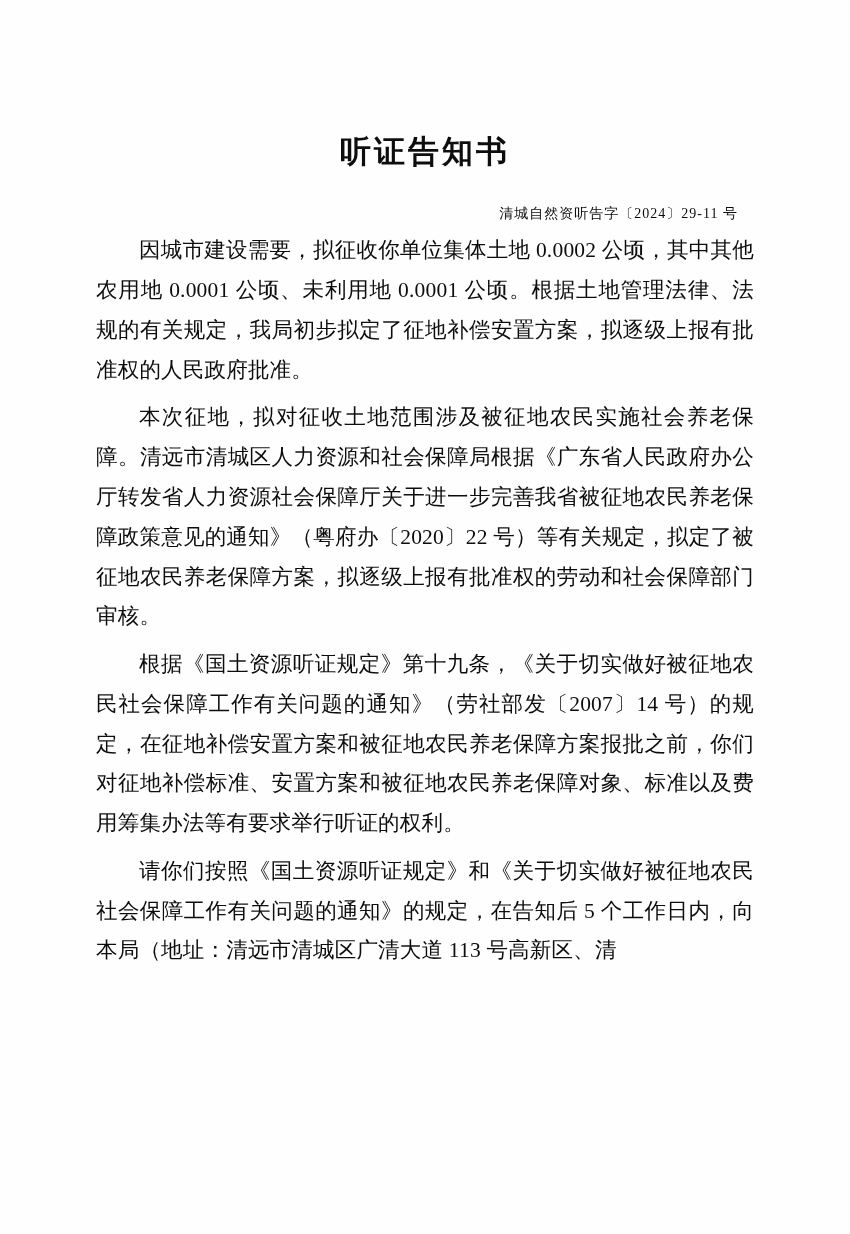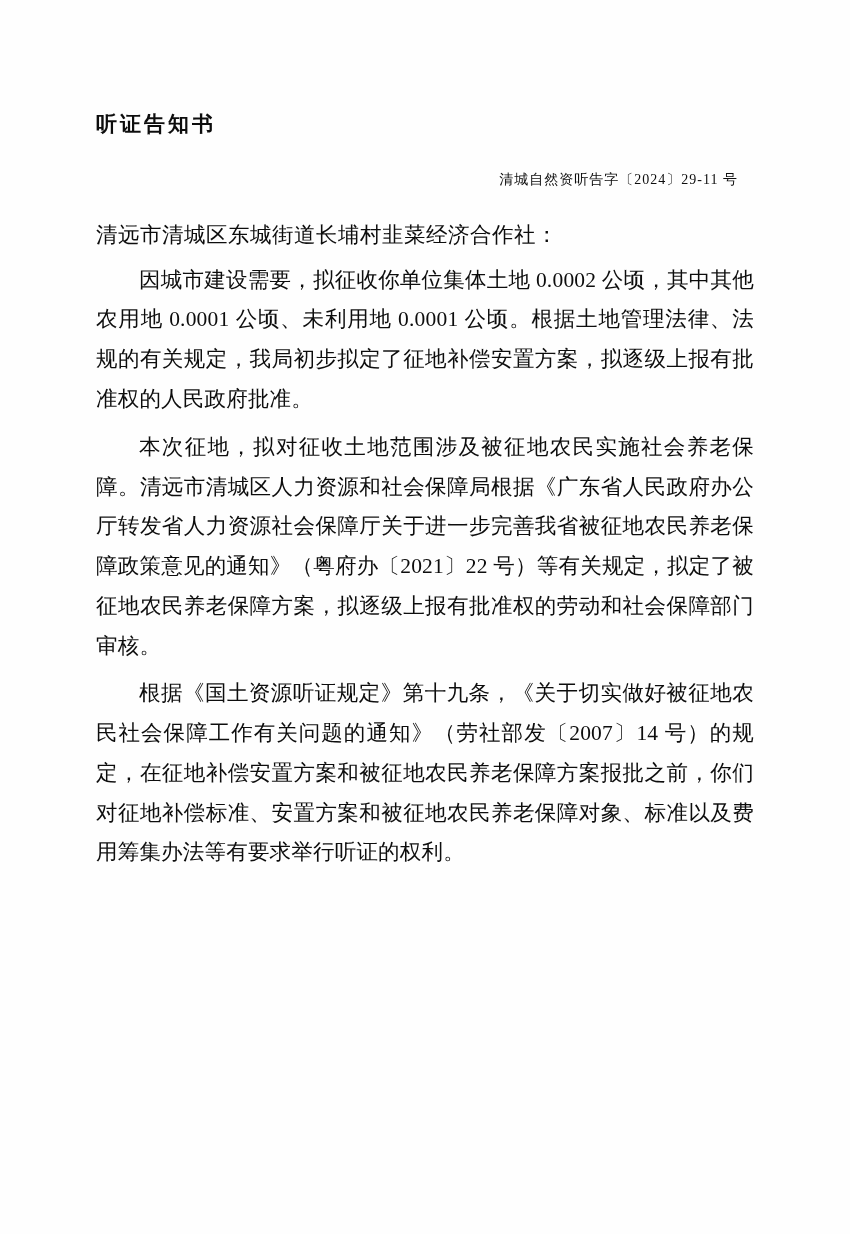--- a/index.html
+++ b/index.html
@@ -16,25 +16,25 @@
   }
   .page {
     position: relative;
     width: 850px;
     height: 1234px;
     box-sizing: border-box;
     padding: 104px 96px 0 96px;
     background: #fefefe;
   }
   .doc-title {
-    text-align: left;
-    font-size: 21px;
+    text-align: center;
+    font-size: 31px;
     font-weight: bold;
     letter-spacing: 3px;
-    margin: 6px 0 0 0;
+    margin: 26px 0 0 0;
     line-height: 1.4;
     font-family: "Liberation Serif", "DejaVu Serif", serif;
   }
   .doc-number {
     text-align: right;
     font-size: 14px;
     margin: 32px 16px 0 0;
     letter-spacing: 1px;
   }
   .recipient {
@@ -57,22 +57,22 @@
 </style>
 </head>
 <body>
 
 <div class="page">
 
   <h1 class="doc-title">听证告知书</h1>
 
   <div class="doc-number">清城自然资听告字〔2024〕29-11 号</div>
 
-  <div class="recipient">清远市清城区东城街道长埔村韭菜经济合作社：</div>
 
   <p class="para">因城市建设需要，拟征收你单位集体土地 0.0002 公顷，其中其他农用地 0.0001 公顷、未利用地 0.0001 公顷。根据土地管理法律、法规的有关规定，我局初步拟定了征地补偿安置方案，拟逐级上报有批准权的人民政府批准。</p>
 
-  <p class="para">本次征地，拟对征收土地范围涉及被征地农民实施社会养老保障。清远市清城区人力资源和社会保障局根据《广东省人民政府办公厅转发省人力资源社会保障厅关于进一步完善我省被征地农民养老保障政策意见的通知》（粤府办〔2021〕22 号）等有关规定，拟定了被征地农民养老保障方案，拟逐级上报有批准权的劳动和社会保障部门审核。</p>
+  <p class="para">本次征地，拟对征收土地范围涉及被征地农民实施社会养老保障。清远市清城区人力资源和社会保障局根据《广东省人民政府办公厅转发省人力资源社会保障厅关于进一步完善我省被征地农民养老保障政策意见的通知》（粤府办〔2020〕22 号）等有关规定，拟定了被征地农民养老保障方案，拟逐级上报有批准权的劳动和社会保障部门审核。</p>
 
   <p class="para">根据《国土资源听证规定》第十九条，《关于切实做好被征地农民社会保障工作有关问题的通知》（劳社部发〔2007〕14 号）的规定，在征地补偿安置方案和被征地农民养老保障方案报批之前，你们对征地补偿标准、安置方案和被征地农民养老保障对象、标准以及费用筹集办法等有要求举行听证的权利。</p>
 
+  <p class="para">请你们按照《国土资源听证规定》和《关于切实做好被征地农民社会保障工作有关问题的通知》的规定，在告知后 5 个工作日内，向本局（地址：清远市清城区广清大道 113 号高新区、清</p>
 
 </div>
 
 </body></html>

